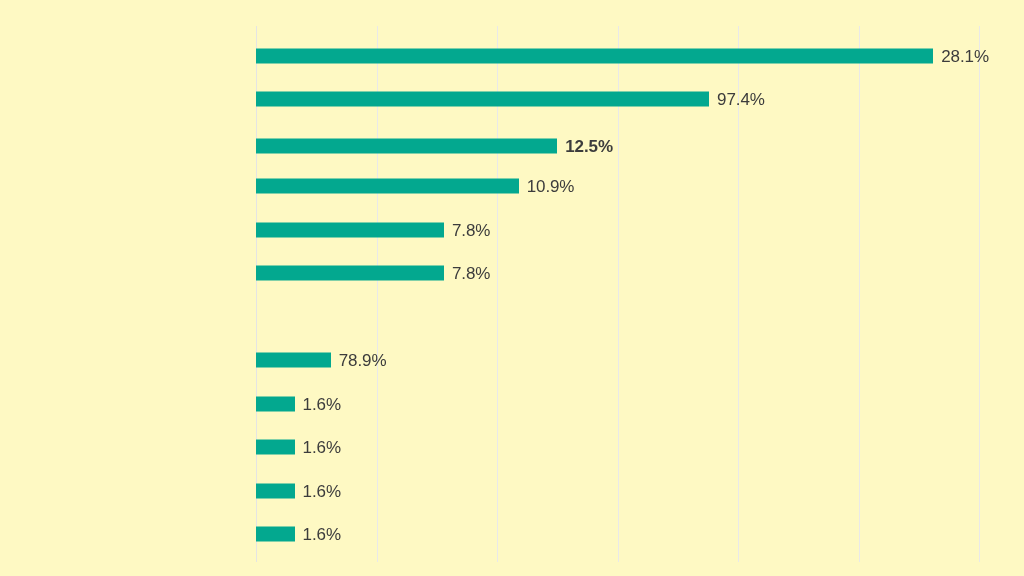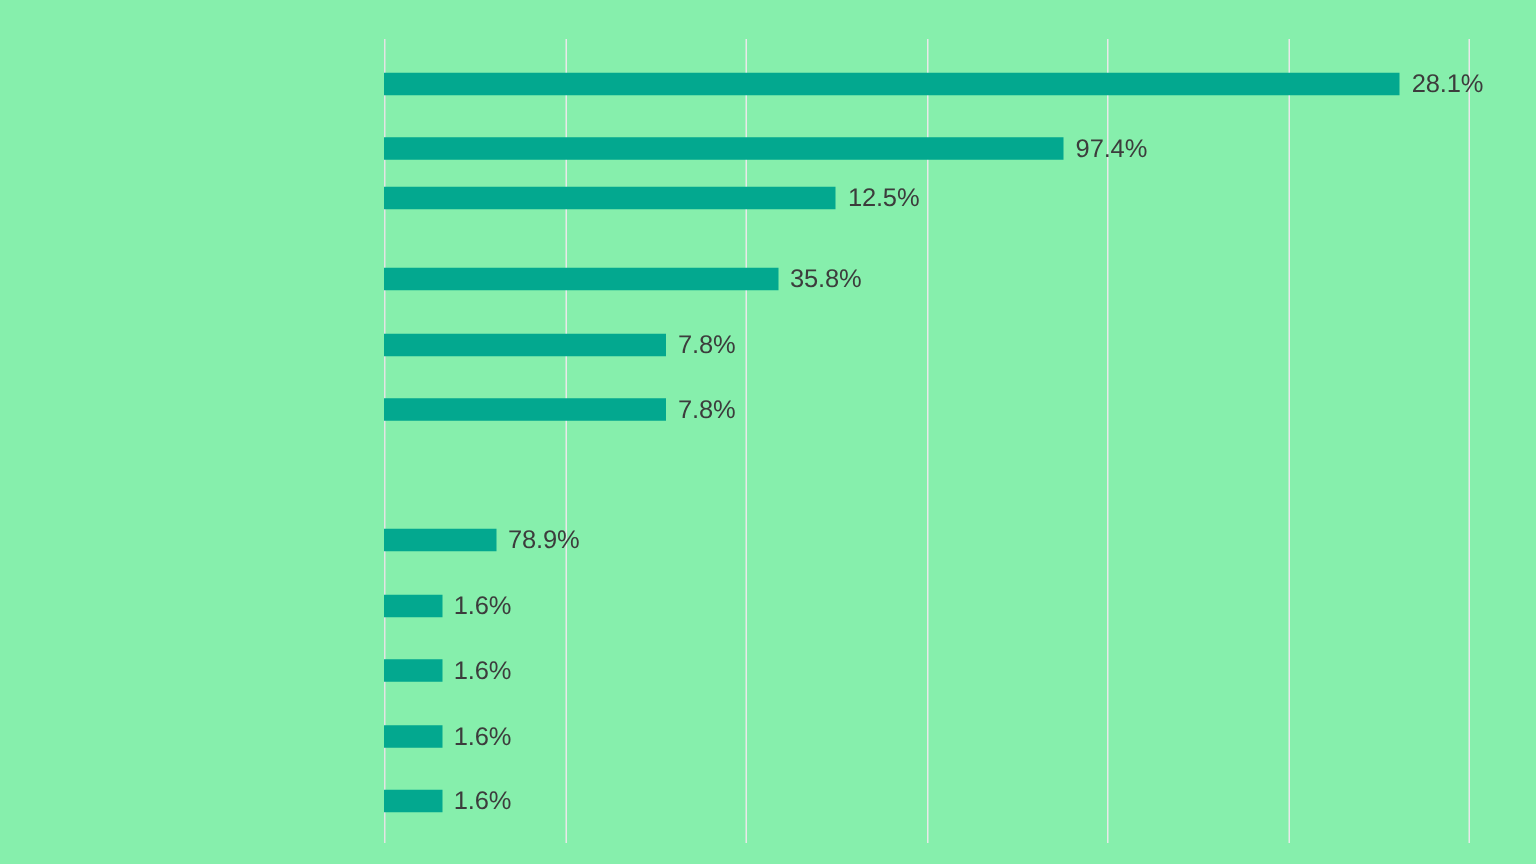--- a/index.html
+++ b/index.html
@@ -11,21 +11,21 @@
     width: 1024px;
     height: 576px;
     font-family: "Liberation Sans", sans-serif;
     overflow: hidden;
   }
 
   #chart-root {
     position: relative;
     width: 1024px;
     height: 576px;
-    background: #86efac;
+    background: #fef9c3;
   }
 
   
   .plot-area {
     position: absolute;
     left: 256px;
     top: 26px;
     width: 724px;
     height: 536px;
   }
@@ -95,27 +95,27 @@
       </div>
     <div class="rows-layer" id="rows-layer">
         <div class="row" style="top: 8px;">
           <div class="bar" style="width: 677.21px; background: rgb(3, 168, 143);"></div>
           <div class="value-label" style="left: 685.21px;">28.1%</div>
         </div>
         <div class="row" style="top: 51.5px;">
           <div class="bar" style="width: 453.08px; background: rgb(3, 168, 143);"></div>
           <div class="value-label" style="left: 461.08px;">97.4%</div>
         </div>
-        <div class="row" style="top: 84px;">
+        <div class="row" style="top: 98px; font-weight: bold;">
           <div class="bar" style="width: 301.25px; background: rgb(3, 168, 143);"></div>
           <div class="value-label" style="left: 309.25px;">12.5%</div>
         </div>
         <div class="row" style="top: 138.5px;">
           <div class="bar" style="width: 262.69px; background: rgb(3, 168, 143);"></div>
-          <div class="value-label" style="left: 270.69px;">35.8%</div>
+          <div class="value-label" style="left: 270.69px;">10.9%</div>
         </div>
         <div class="row" style="top: 182px;">
           <div class="bar" style="width: 187.98px; background: rgb(3, 168, 143);"></div>
           <div class="value-label" style="left: 195.98px;">7.8%</div>
         </div>
         <div class="row" style="top: 225.5px;">
           <div class="bar" style="width: 187.98px; background: rgb(3, 168, 143);"></div>
           <div class="value-label" style="left: 195.98px;">7.8%</div>
         </div>
         <div class="row" style="top: 312.5px;">

